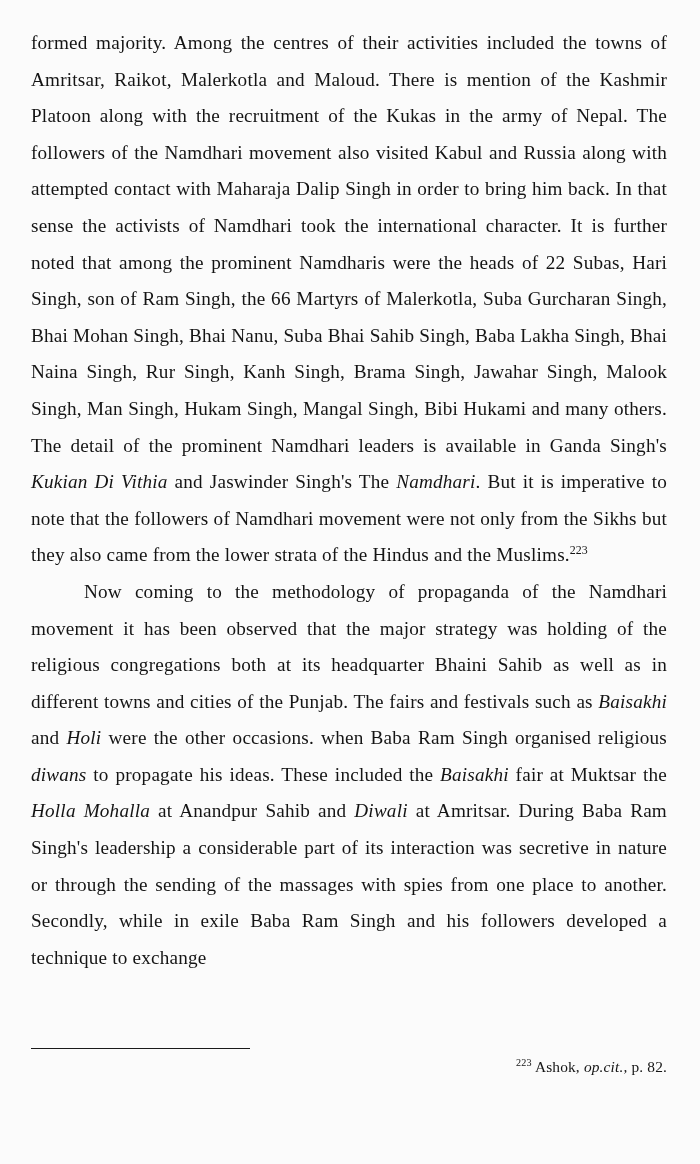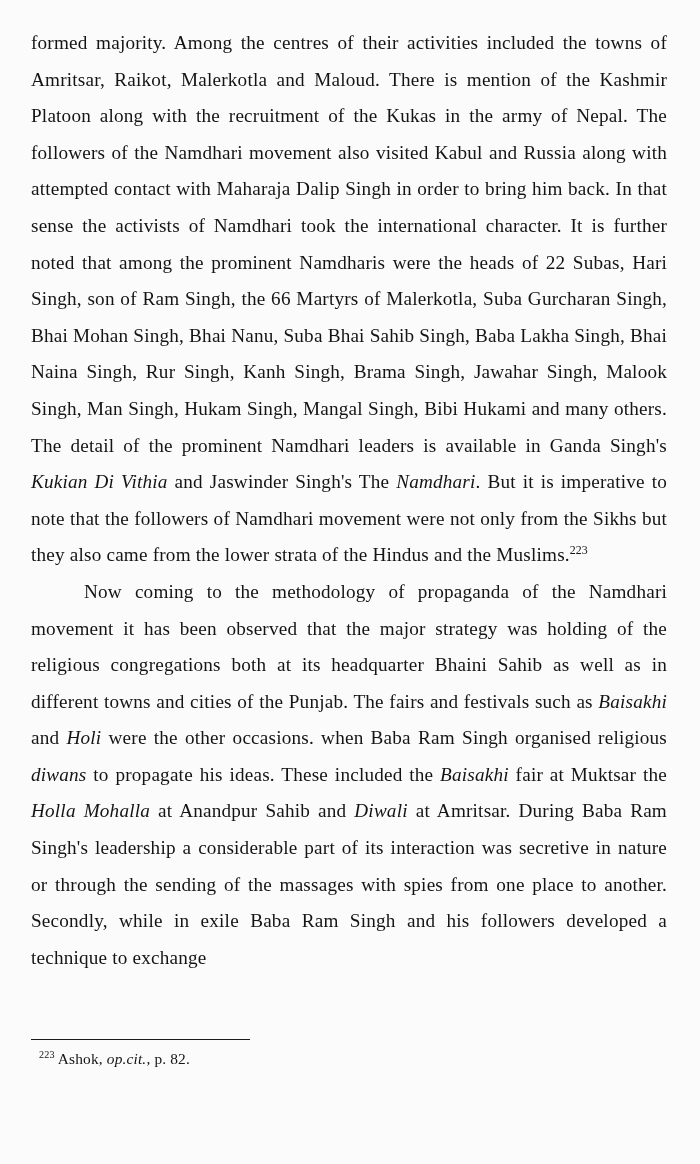--- a/index.html
+++ b/index.html
@@ -54,22 +54,22 @@
   .fn-rule {
     width: 219px;
     height: 0;
     border: 0;
     border-top: 1.6px solid #1a1a1a;
     margin: 0 0 7px 0;
   }
   .footnote {
     font-size: 15.4px;
     line-height: 22px;
-    margin: 8px;
-    text-align: left;
+    margin: 0;
+    text-align: right;
     letter-spacing: 0.01em;
   }
   .footnote sup {
     font-size: 0.66em;
     vertical-align: super;
     line-height: 0;
   }
   .footnote i {
     font-style: italic;
   }

